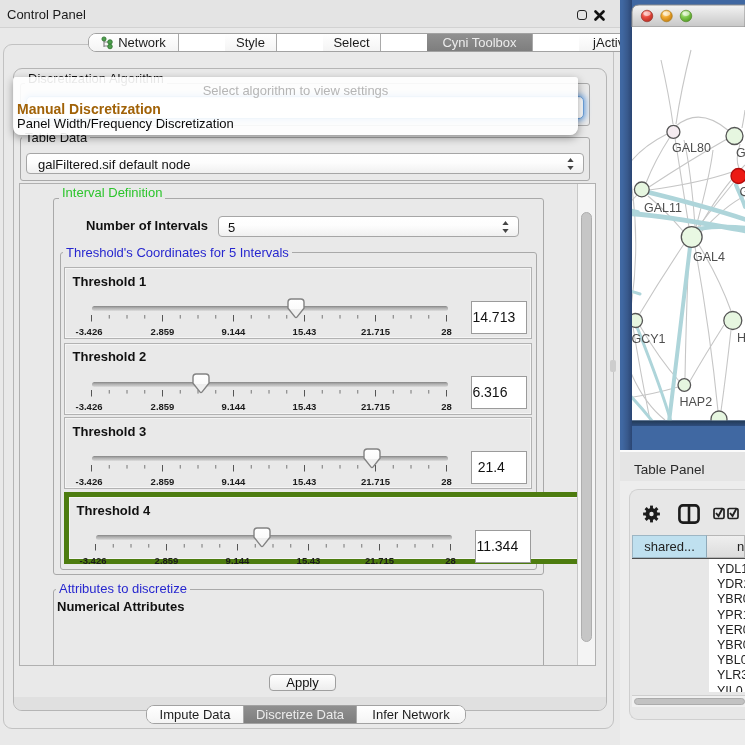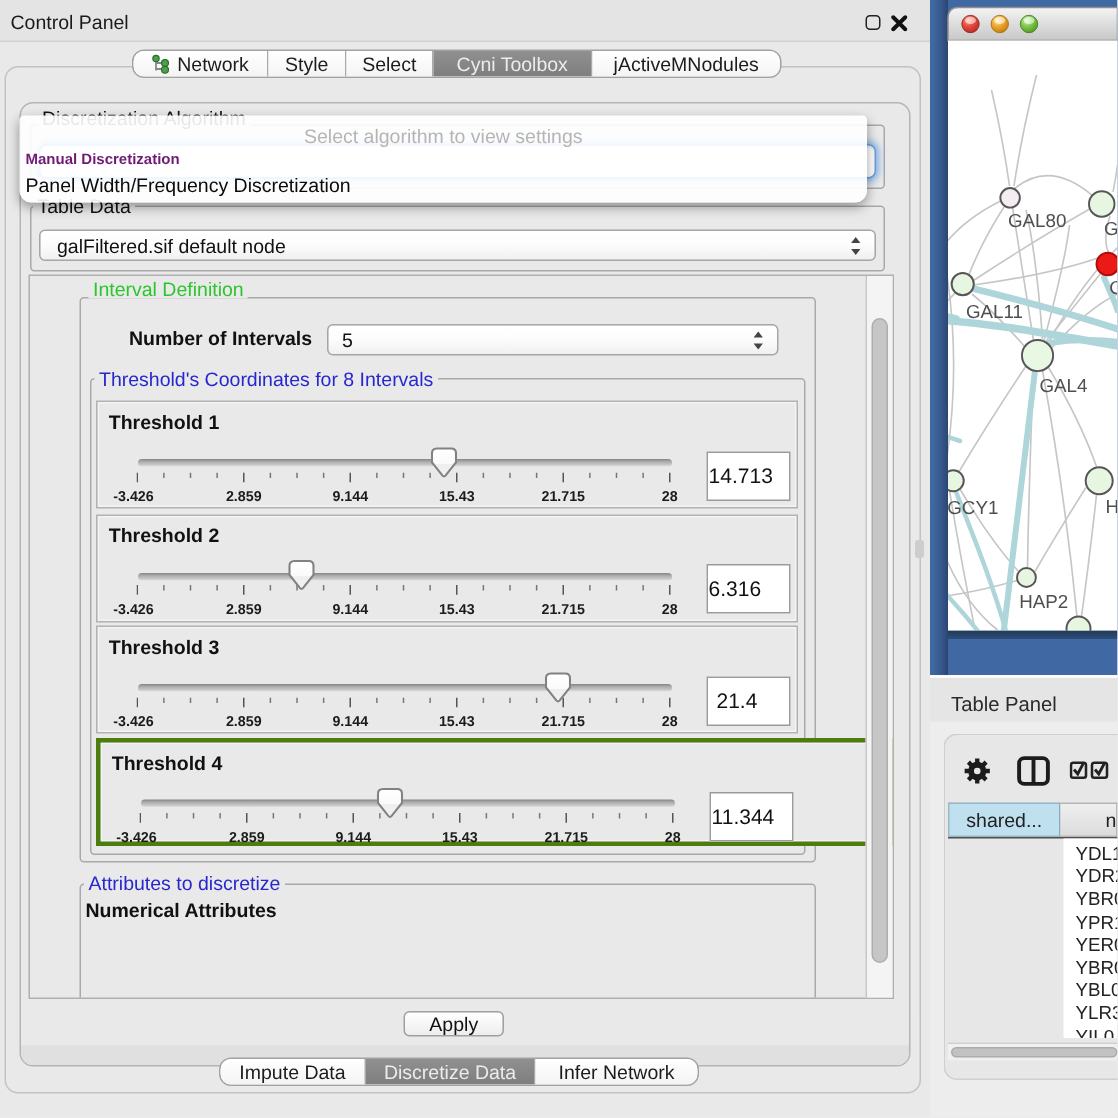--- a/index.html
+++ b/index.html
@@ -66,21 +66,21 @@
     <div class="boldlbl" style="left:66px;top:34px;">Number of Intervals</div>
     <div class="combo abs" style="left:198px;top:32px;width:301px;height:21px;">
       <span class="ctext" style="left:9px;">5</span>
       <svg class="carrows" viewBox="0 0 7 12">
             <path d="M3.5,0 L6.6,4 H0.4 Z" fill="#444"></path>
             <path d="M3.5,12 L6.6,8 H0.4 Z" fill="#444"></path>
           </svg>
     </div>
 
     <div class="grp" style="left:40px;top:68px;width:477px;height:318px;"></div>
-    <div class="gtitle" style="left:43px;top:62px;color:#2727cf;">Threshold's Coordinates for 8 Intervals</div>
+    <div class="gtitle" style="left:43px;top:62px;color:#2727cf;">Threshold's Coordinates for 5 Intervals</div>
 
     <div class="abs" style="left:43.5px;top:83px;width:468px;height:72px;border:1px solid #b2b2b2;box-shadow:inset 0 0 0 1px #f4f4f4;background:#e9e9e9;">
       <div class="boldlbl" style="left:8px;top:5.5px;">Threshold 1</div>
       <div class="abs" style="left:27px;top:38px;width:356px;height:5px;border-radius:2.5px;background:linear-gradient(180deg,#858585 0%,#b0b0b0 40%,#c6c6c6 75%,#e0e0e0 100%);"></div>
       <svg class="abs" style="left:26.5px;top:46.5px;" width="357" height="7" viewBox="0 0 357 7">
             <line x1="0.50" y1="0" x2="0.50" y2="6.5" stroke="#555" stroke-width="1"></line>
             <line x1="18.25" y1="0" x2="18.25" y2="3.6" stroke="#777" stroke-width="1"></line>
             <line x1="36.00" y1="0" x2="36.00" y2="3.6" stroke="#777" stroke-width="1"></line>
             <line x1="53.75" y1="0" x2="53.75" y2="3.6" stroke="#777" stroke-width="1"></line>
             <line x1="71.50" y1="0" x2="71.50" y2="6.5" stroke="#555" stroke-width="1"></line>
@@ -203,21 +203,21 @@
                 <stop offset="0" stop-color="#ffffff"></stop>
                 <stop offset="0.55" stop-color="#fafafa"></stop>
                 <stop offset="0.56" stop-color="#eeeeee"></stop>
                 <stop offset="1" stop-color="#f2f2f2"></stop>
               </linearGradient>
             </defs>
             <path d="M1,4.2 Q1,1 4.2,1 L13.8,1 Q17,1 17,4.2 L17,10.2 L10.1,18.9 Q9,20.2 7.9,18.9 L1,10.2 Z" fill="url(#th3)" stroke="#828282" stroke-width="1.4"></path>
           </svg>
       <div class="tfield" style="left:406.9px;top:32.5px;width:55.5px;height:33px;line-height:31px;">21.4</div>
     </div>
-    <div class="abs" style="left:43.5px;top:308px;width:532px;height:72px;border:3px solid #4d7c0f;box-shadow:inset 0 0 0 1px #f4f4f4;background:#e9e9e9;">
+    <div class="abs" style="left:43.5px;top:308px;width:532px;height:72px;border:5px solid #4d7c0f;box-shadow:inset 0 0 0 1px #f4f4f4;background:#e9e9e9;">
       <div class="boldlbl" style="left:8px;top:5.5px;">Threshold 4</div>
       <div class="abs" style="left:27px;top:38px;width:356px;height:5px;border-radius:2.5px;background:linear-gradient(180deg,#858585 0%,#b0b0b0 40%,#c6c6c6 75%,#e0e0e0 100%);"></div>
       <svg class="abs" style="left:26.5px;top:46.5px;" width="357" height="7" viewBox="0 0 357 7">
             <line x1="0.50" y1="0" x2="0.50" y2="6.5" stroke="#555" stroke-width="1"></line>
             <line x1="18.25" y1="0" x2="18.25" y2="3.6" stroke="#777" stroke-width="1"></line>
             <line x1="36.00" y1="0" x2="36.00" y2="3.6" stroke="#777" stroke-width="1"></line>
             <line x1="53.75" y1="0" x2="53.75" y2="3.6" stroke="#777" stroke-width="1"></line>
             <line x1="71.50" y1="0" x2="71.50" y2="6.5" stroke="#555" stroke-width="1"></line>
             <line x1="89.25" y1="0" x2="89.25" y2="3.6" stroke="#777" stroke-width="1"></line>
             <line x1="107.00" y1="0" x2="107.00" y2="3.6" stroke="#777" stroke-width="1"></line>
@@ -259,21 +259,21 @@
     <div class="grp" style="left:33px;top:405px;width:491px;height:90px;"></div>
     <div class="gtitle" style="left:36px;top:398px;color:#2727cf;">Attributes to discretize</div>
     <div class="boldlbl" style="left:37px;top:415px;text-align:right;">Numerical Attributes</div>
   </div>
 
   <div class="abs" style="left:577px;top:184px;width:18px;height:481px;background:#f4f4f4;border-left:1px solid #c6c6c6;"></div>
   <div class="abs" style="left:581px;top:212px;width:11px;height:430px;background:#c6c6c6;border:1px solid #aeaeae;border-radius:6px;"></div>
 
   <div class="abs" style="left:269px;top:674px;width:67px;height:17px;border:1px solid #9f9f9f;border-radius:4px;background:linear-gradient(180deg,#ffffff,#ededed);text-align:center;font-size:13px;color:#111;line-height:15px;">Apply</div>
 
-  <div class="seg" style="left:88px;top:33px;">
+  <div class="seg" style="left:88px;top:33px;gap:46px;">
     <div class="s" style="width:90px;"><svg width="13" height="14" viewBox="0 0 13 14" style="margin-right:4px;">
             <path d="M3,3 V11 M3,6 H8 M3,10 H8" stroke="#888" stroke-width="1.2" fill="none"></path>
             <circle cx="3" cy="3" r="2.1" fill="#4da04d" stroke="#2c6e2c" stroke-width="0.8"></circle>
             <circle cx="9" cy="6" r="2.3" fill="#4da04d" stroke="#2c6e2c" stroke-width="0.8"></circle>
             <circle cx="9" cy="10.5" r="2.3" fill="#4da04d" stroke="#2c6e2c" stroke-width="0.8"></circle>
           </svg>Network</div>
     <div class="s" style="width:52px;">Style</div>
     <div class="s" style="width:58px;">Select</div>
     <div class="s dark" style="width:106px;">Cyni Toolbox</div>
     <div class="s" style="width:125px;">jActiveMNodules</div>
@@ -283,21 +283,21 @@
     <div class="s" style="width:97px;">Impute Data</div>
     <div class="s dark" style="width:113px;">Discretize Data</div>
     <div class="s" style="width:108px;">Infer Network</div>
   </div>
 
   <div class="abs" style="left:610px;top:360px;width:6px;height:12px;background:#cdcdcd;border-radius:2px;"></div>
 </div>
 
 <div class="abs" style="left:13px;top:77px;width:565px;height:58px;background:rgba(255,255,255,0.90);border-radius:3px 3px 8px 8px;box-shadow:0 3px 8px rgba(0,0,0,0.38);"></div>
 <div class="abs" style="left:13px;top:83px;width:565px;text-align:center;font-size:13px;color:#b5b5b5;">Select algorithm to view settings</div>
-<div class="abs" style="left:17px;top:101px;font-size:10px;font-weight:bold;color:#701a75;">Manual Discretization</div>
+<div class="abs" style="left:17px;top:101px;font-size:14px;font-weight:bold;color:#a16207;">Manual Discretization</div>
 <div class="abs" style="left:17px;top:116px;font-size:13px;color:#0a0a0a;">Panel Width/Frequency Discretization</div>
 
 <div class="abs" id="rightside" style="left:620px;top:0;width:125px;height:745px;background:#ededed;">
 
   <div class="abs" style="left:0;top:0;width:125px;height:450px;background:#4068a2;"></div>
 
   <div class="abs" style="left:2px;top:0;width:10px;height:450px;background:linear-gradient(90deg,#4068a2 0%,#38598c 55%,#2a4573 100%);"></div>
 
   <svg class="abs" style="left:11px;top:0;" width="114" height="452" viewBox="0 0 114 452">
     <defs>

